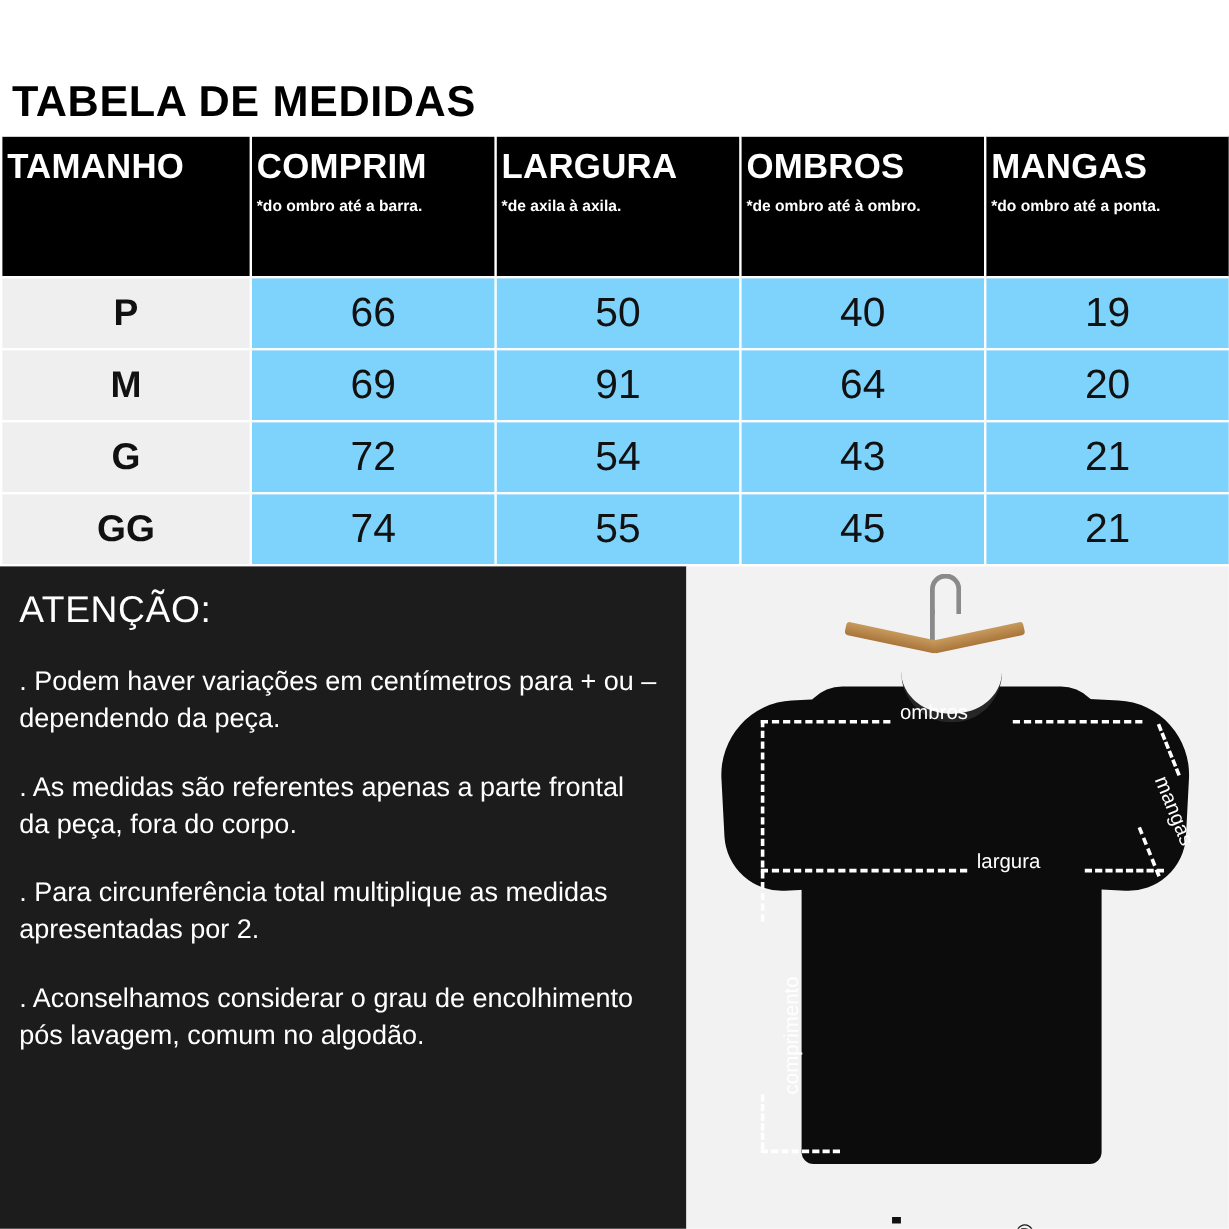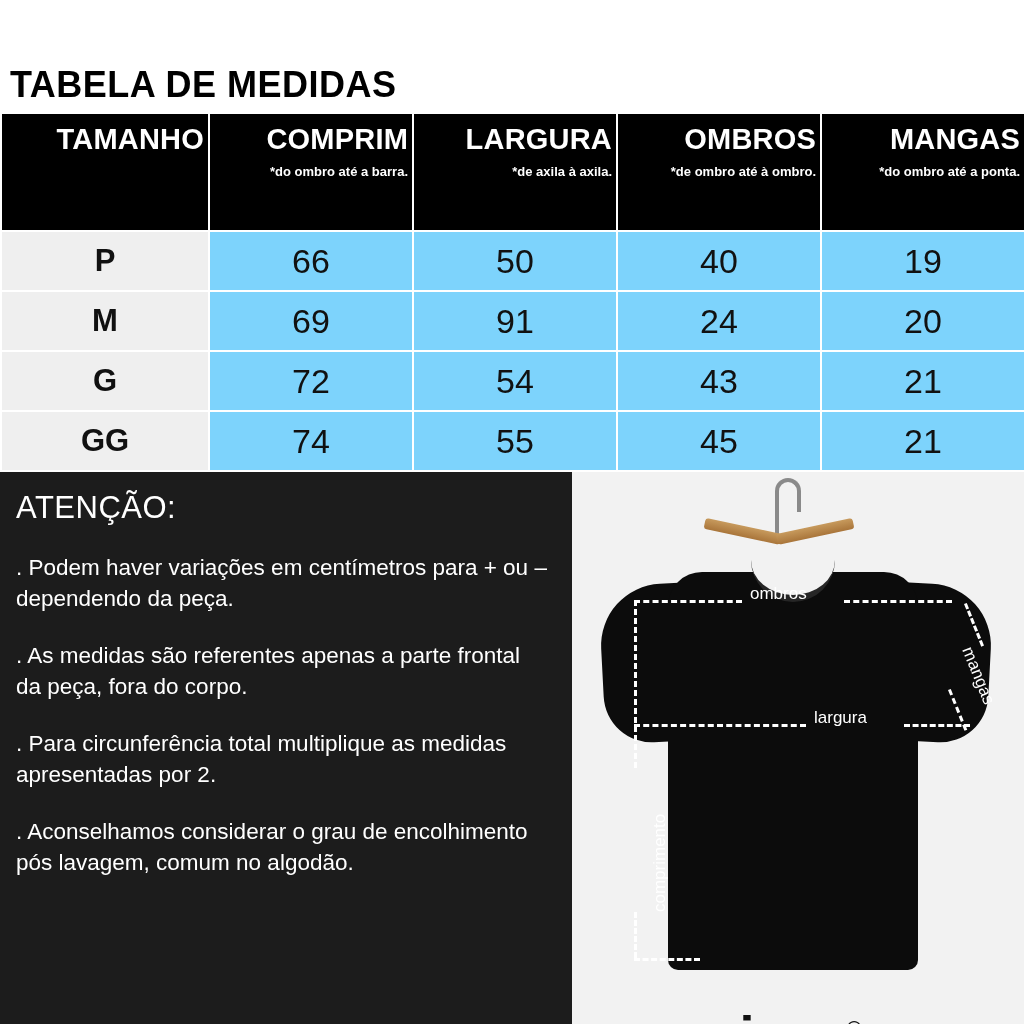--- a/index.html
+++ b/index.html
@@ -39,21 +39,21 @@
   table.sizes col.c3 { width: 204px; }
   table.sizes col.c4 { width: 204px; }
 
   table.sizes thead th {
     background: #000000;
     color: #ffffff;
     border: 2px solid #ffffff;
     height: 118px;
     vertical-align: top;
     padding: 8px 4px 6px 4px;
-    text-align: right;
+    text-align: left;
   }
   .hd-main {
     font-size: 29px;
     font-weight: bold;
     letter-spacing: 0.2px;
     line-height: 34px;
     white-space: nowrap;
   }
   .hd-sub {
     font-size: 13px;
@@ -246,21 +246,21 @@
         <td class="sizecell">P</td>
         <td>66</td>
         <td>50</td>
         <td>40</td>
         <td>19</td>
       </tr>
       <tr>
         <td class="sizecell">M</td>
         <td>69</td>
         <td>91</td>
-        <td>24</td>
+        <td>64</td>
         <td>20</td>
       </tr>
       <tr>
         <td class="sizecell">G</td>
         <td>72</td>
         <td>54</td>
         <td>43</td>
         <td>21</td>
       </tr>
       <tr>

